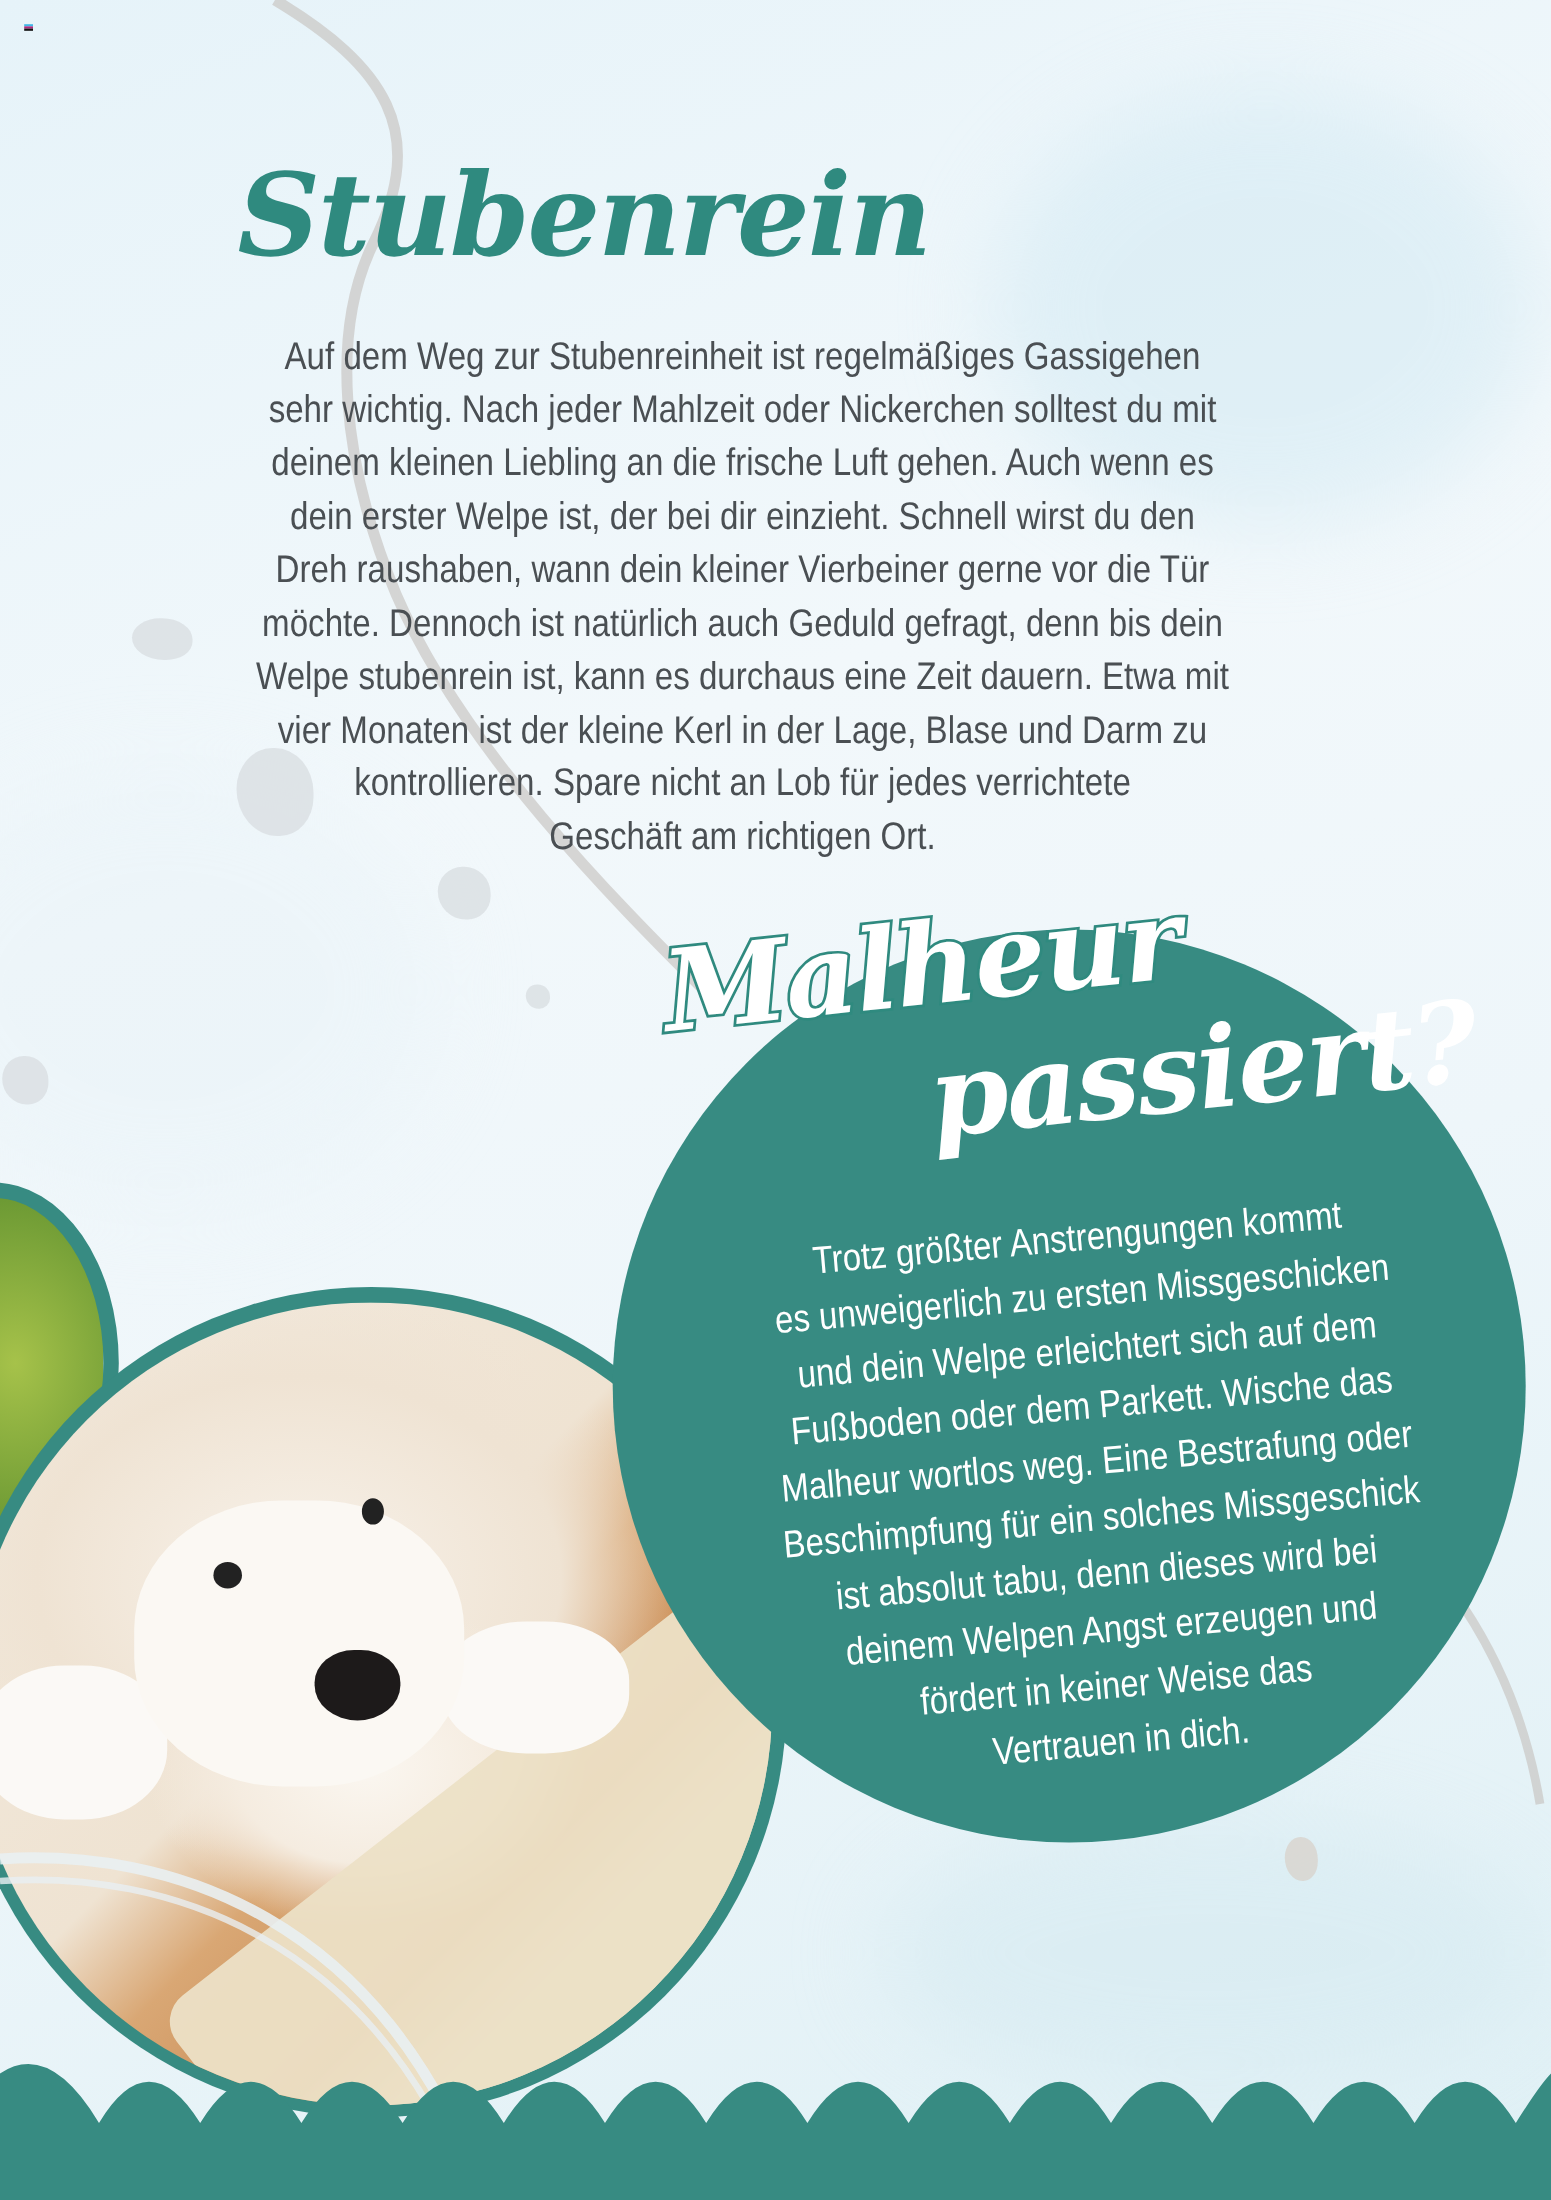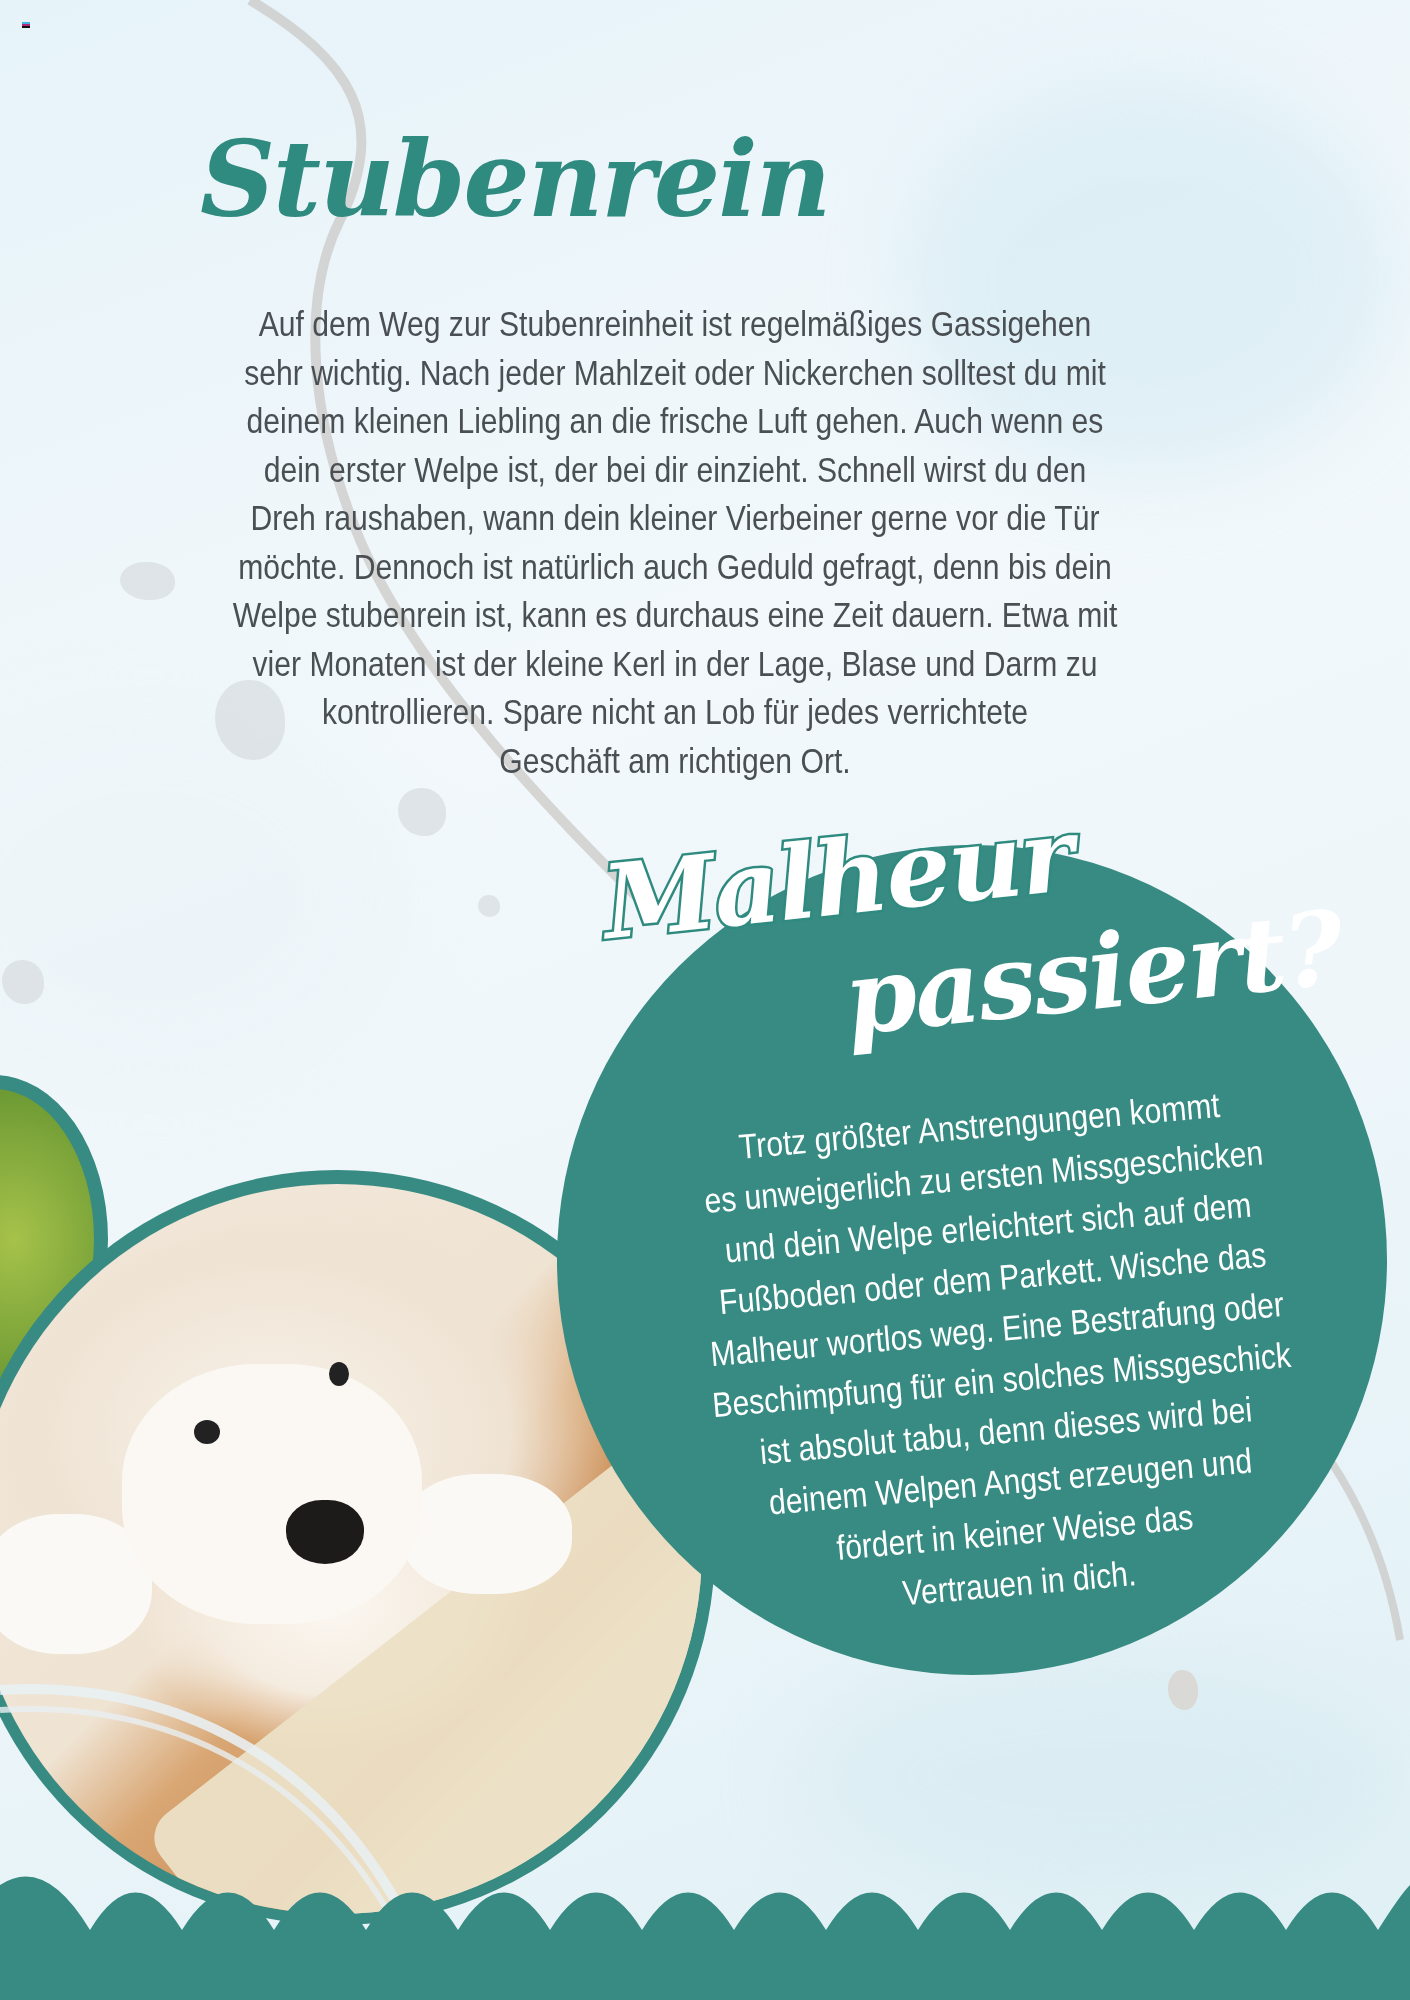--- a/index.html
+++ b/index.html
@@ -5,21 +5,21 @@
   html, body { margin:0; padding:0; }
   body { width:1410px; height:2000px; overflow:hidden; position:relative;
     background: linear-gradient(160deg, #e6f3f9 0%, #f2f8fb 35%, #eef6fa 60%, #dff0f5 100%);
     font-family: "Liberation Sans", sans-serif; }
   .page { position:absolute; inset:0; overflow:hidden; }
   .wash { position:absolute; border-radius:50%; filter: blur(40px); opacity:.5; }
   .deco-svg { position:absolute; left:0; top:0; }
   .cmyk { position:absolute; left:22px; top:22px; width:8px; height:8px; }
   .cmyk span { display:block; height:2px; }
   .title1 { position:absolute; left:200px; top:128px; font-family:"DejaVu Serif", serif; font-style:italic;
-    font-weight:bold; font-size:104px; color:#2f8a7f; letter-spacing:-2px; margin:0; line-height:1; }
+    font-weight:bold; font-size:104px; color:#2f8a7f; letter-spacing:-2px; margin:16px; line-height:1; }
   .body1 { position:absolute; left:140px; top:300px; width:1070px; text-align:center;
     font-family:"Liberation Sans Narrow", "Liberation Sans", sans-serif; font-size:35px; line-height:48.5px;
     color:#4a4f53; transform: scaleX(0.86); transform-origin:center top; margin:0; }
   .body1 .line { display:block; white-space:nowrap; }
   .circle-teal { position:absolute; left:557px; top:845px; width:830px; height:830px; border-radius:50%;
     background:#378b82; }
   .title2a { position:absolute; left:598px; top:852px; font-family:"DejaVu Serif", serif; font-style:italic;
     font-weight:bold; font-size:102px; color:#fff; -webkit-text-stroke:5px #2f8a7f; paint-order: stroke fill;
     transform: rotate(-6deg); transform-origin:left top; margin:0; line-height:1; letter-spacing:-2px; }
   .title2b { position:absolute; left:840px; top:948px; font-family:"DejaVu Serif", serif; font-style:italic;

